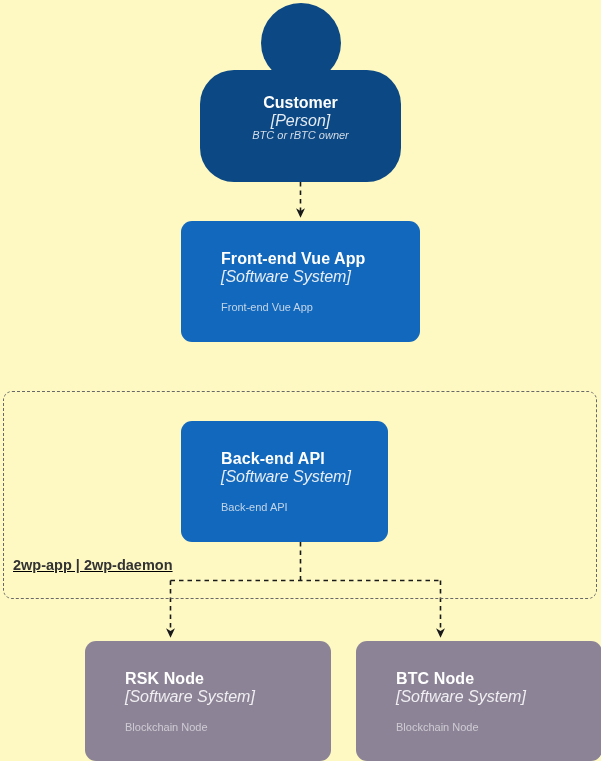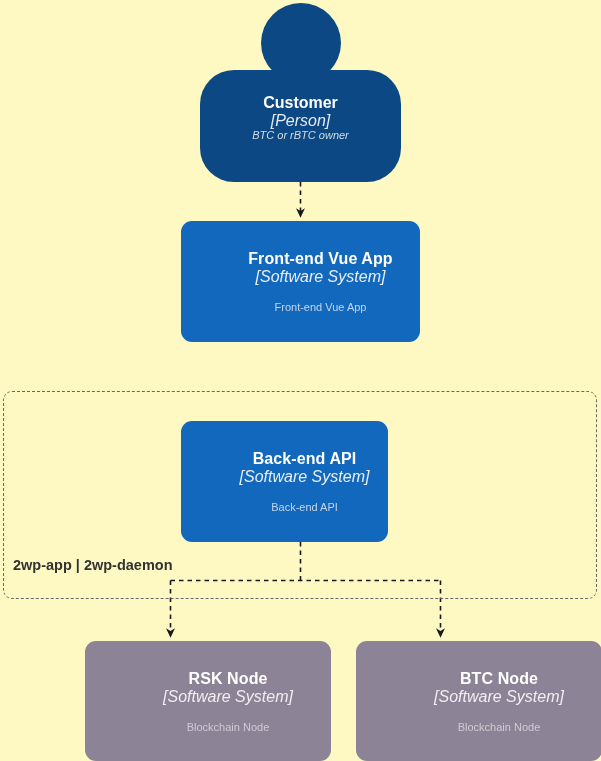--- a/index.html
+++ b/index.html
@@ -28,21 +28,21 @@
     pointer-events: none;
   }
 
   
   .node {
     position: absolute;
     box-sizing: border-box;
     border-radius: 11px;
     display: flex;
     flex-direction: column;
-    align-items: center;
+    align-items: flex-start;
     justify-content: flex-start;
     text-align: center;
     overflow: hidden;
     padding-left: 40px;
   }
   .node .title {
     font-weight: bold;
     font-size: 16px;
     line-height: 19px;
     color: #ffffff;
@@ -164,21 +164,21 @@
     </div>
   </div>
 
   <div class="node sys-blue" style="left:181px; top:221px; width:239px; height:121px; padding-top:28px;">
     <div class="title">Front-end Vue App</div>
     <div class="type">[Software System]</div>
     <div class="desc">Front-end Vue App</div>
   </div>
 
   <div class="boundary" style="left:3px; top:391px; width:594px; height:208px;"></div>
-  <div class="boundary-label" style="left:13px; top:556px;">
+  <div class="boundary-label" style="left:13px; top:556px;text-decoration:underline;">
     <div class="b-name">2wp-app | 2wp-daemon</div>
   </div>
 
   <div class="node sys-blue" style="left:181px; top:421px; width:207px; height:121px; padding-top:28px;">
     <div class="title">Back-end API</div>
     <div class="type">[Software System]</div>
     <div class="desc">Back-end API</div>
   </div>
 
   <div class="node sys-grey" style="left:47px; top:641px; width:246px; height:120px; padding-top:28px;">

